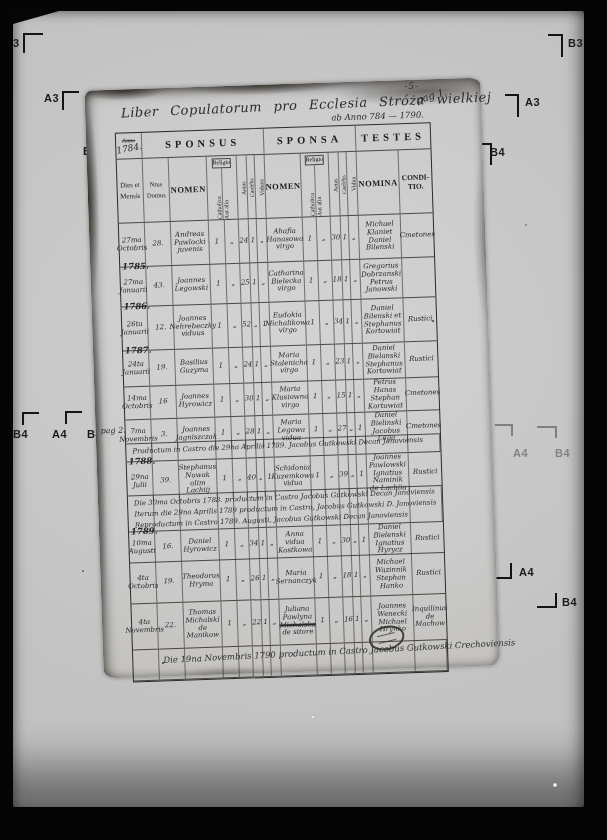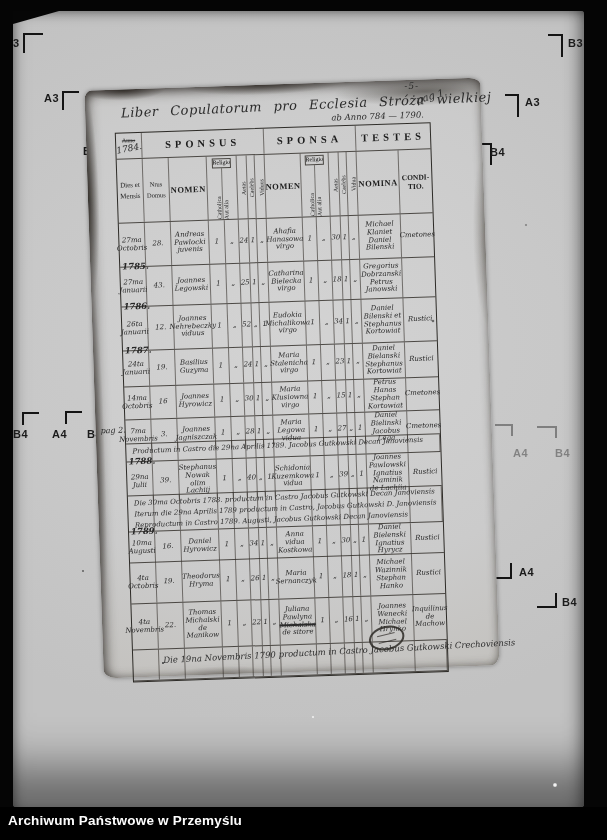--- a/index.html
+++ b/index.html
@@ -785,16 +785,13 @@
             </div>
           </div>
       </div>
 
       <div class="stamp"></div>
     </div>
 
     <div class="specks"></div>
   </div>
 
-  <div class="caption-bar">
-    <span>Archiwum Państwowe w Przemyślu</span>
-  </div>
 </div>
 
 </body></html>

